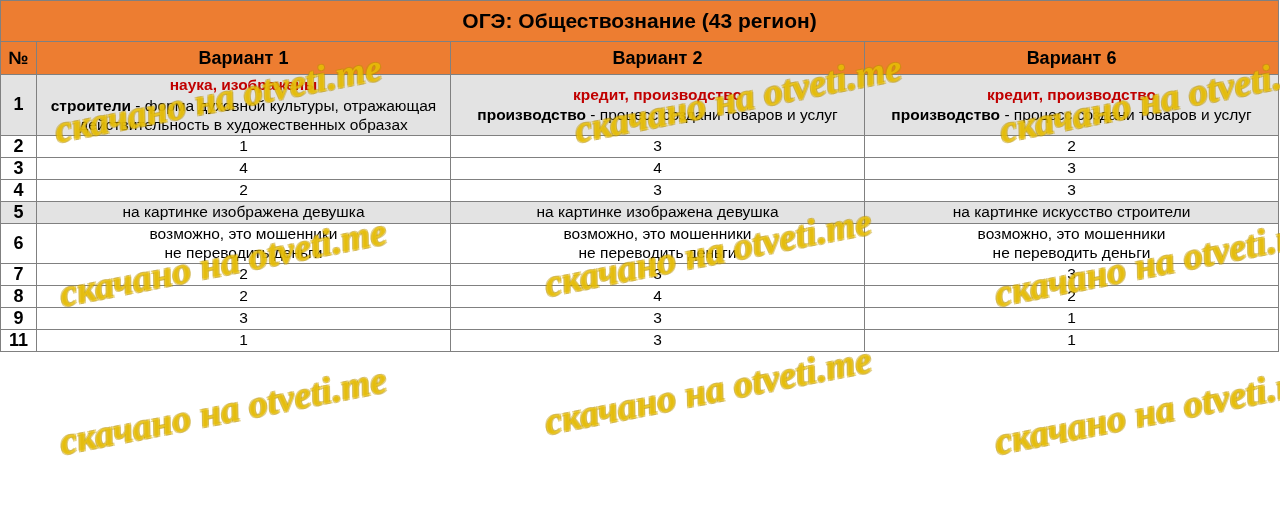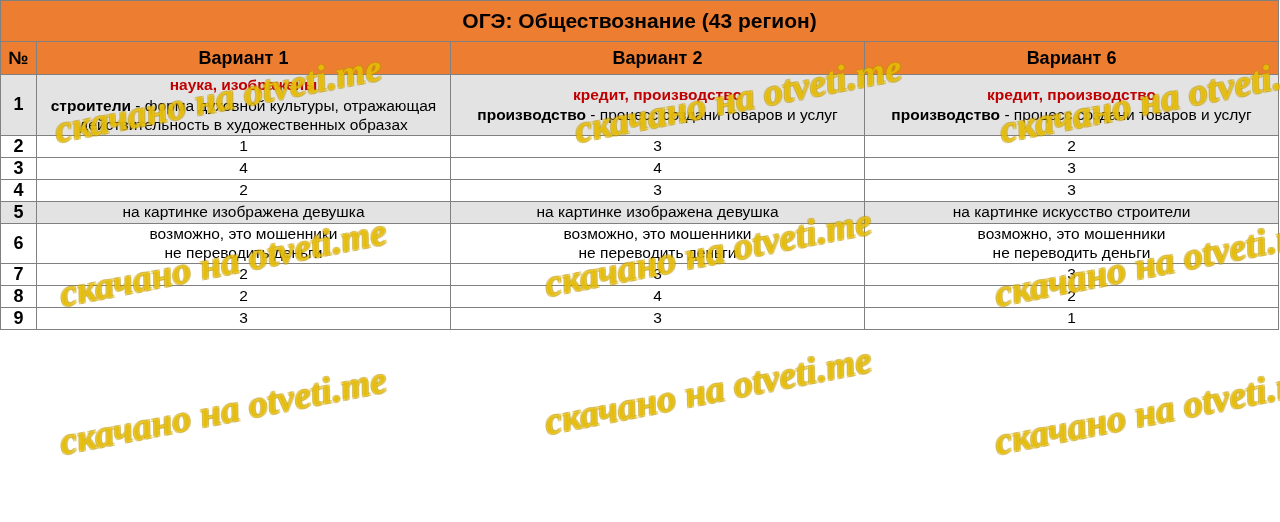--- a/index.html
+++ b/index.html
@@ -194,20 +194,26 @@
           <td class="cell">2</td>
           <td class="cell">4</td>
           <td class="cell">2</td>
         </tr>
         <tr class="plain row-h-small">
           <td class="numcell">9</td>
           <td class="cell">3</td>
           <td class="cell">3</td>
           <td class="cell">1</td>
         </tr>
+        <tr class="plain row-h-small">
+          <td class="numcell">11</td>
+          <td class="cell">1</td>
+          <td class="cell">3</td>
+          <td class="cell">1</td>
+        </tr>
       </tbody>
   </table>
 
   <div class="wm-layer">
     <div class="wm wm1">скачано на otveti.me</div>
     <div class="wm wm2">скачано на otveti.me</div>
     <div class="wm wm3">скачано на otveti.me</div>
     <div class="wm wm4">скачано на otveti.me</div>
     <div class="wm wm5">скачано на otveti.me</div>
     <div class="wm wm6">скачано на otveti.me</div>

